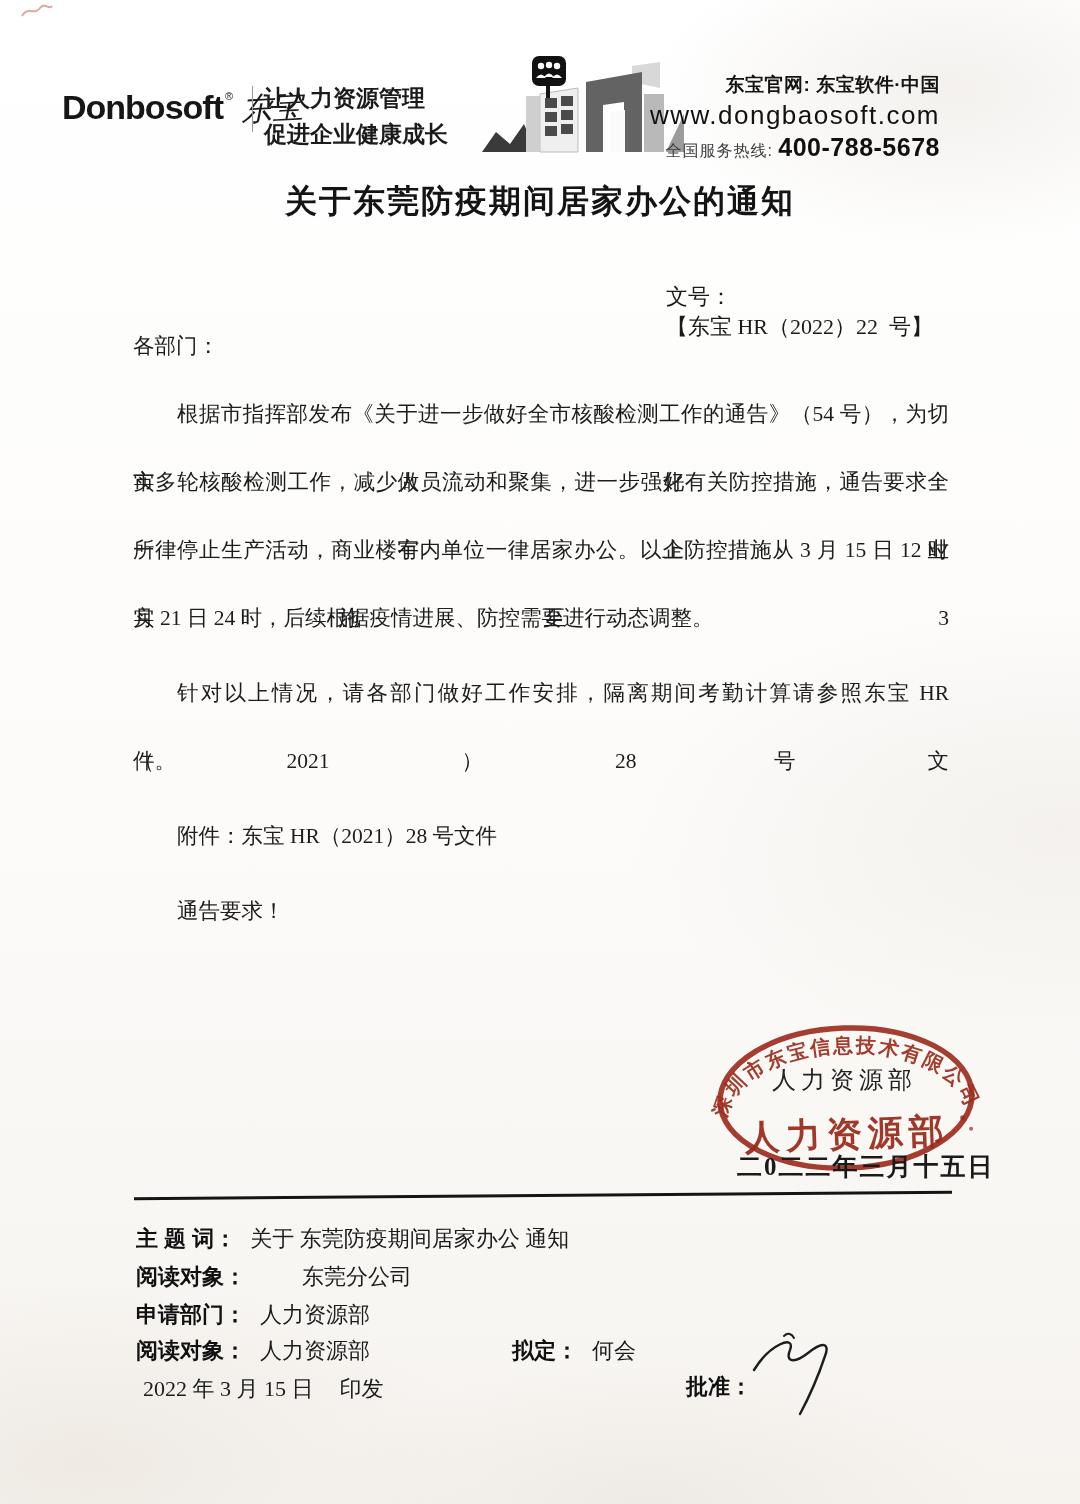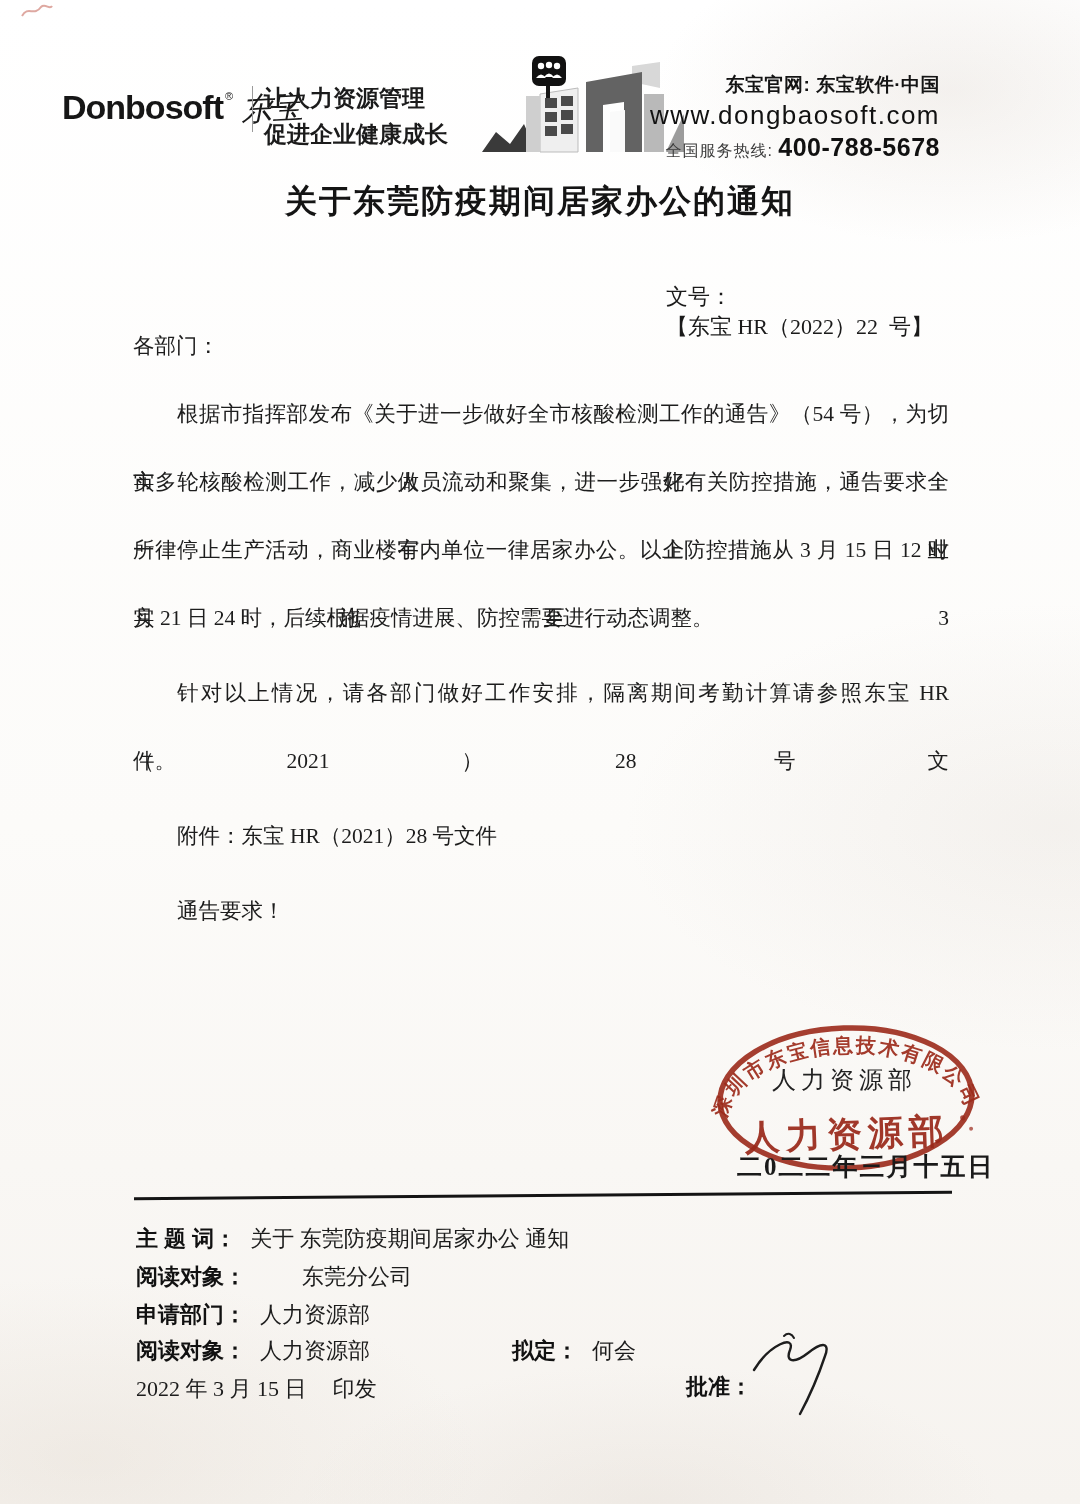--- a/index.html
+++ b/index.html
@@ -173,21 +173,21 @@
   </div>
   <div class="meta-row row-apply">
     <span class="meta-label">申请部门：</span>
     <span class="meta-value">人力资源部</span>
   </div>
   <div class="meta-row row-issue">
     <span class="meta-label">阅读对象：</span>
     <span class="meta-value">人力资源部</span>
   </div>
   <div class="meta-row row-date">
-    <span class="meta-value" style="margin-left:0">2022 年 3 月 15 日</span>
+    <span class="meta-value" style="margin-left:7px">2022 年 3 月 15 日</span>
     <span class="meta-value">印发</span>
   </div>
 
   <div class="draft-group">
     <span class="meta-label">拟定：</span>
     <span class="meta-value">何会</span>
   </div>
 
   <div class="approve-group">
     <span class="meta-label">批准：</span>

